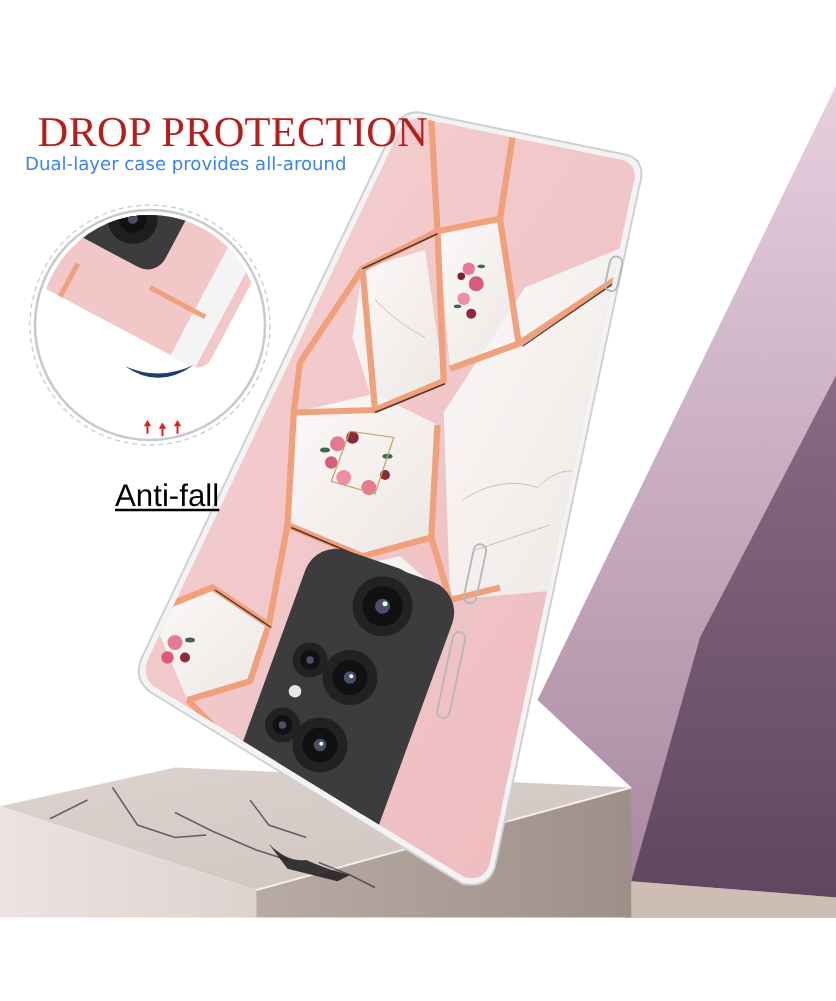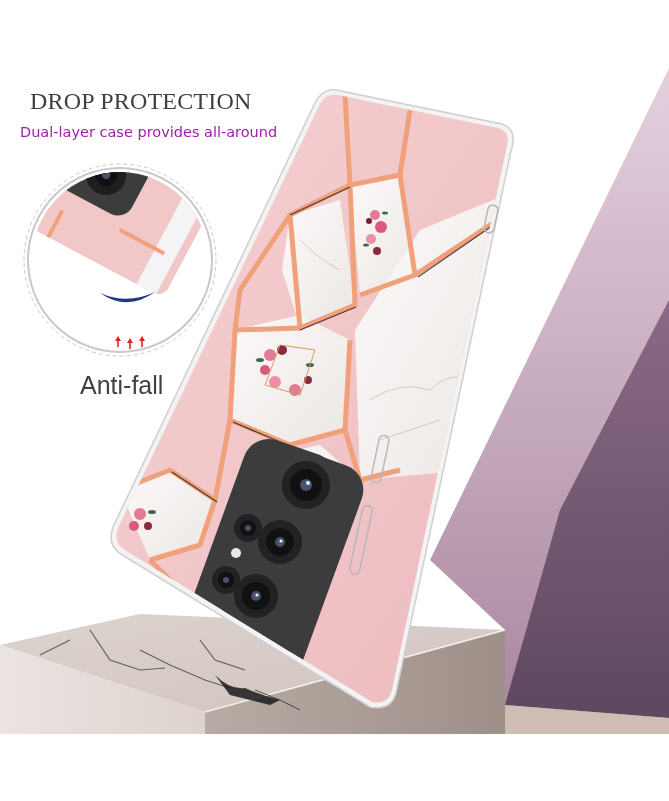--- a/index.html
+++ b/index.html
@@ -1,29 +1,29 @@
 <!DOCTYPE html>
 <html><head>
 <meta charset="utf-8">
 <style>
   html, body { margin:0; padding:0; background:#ffffff; }
   body { width:669px; height:801px; position:relative; overflow:hidden; font-family:"Liberation Sans", sans-serif; }
   .scene { position:absolute; left:0; top:0; width:669px; height:801px; }
   .headline {
     position:absolute; left:30px; top:88px; margin:0;
     font-family:"Liberation Serif", serif; font-weight:normal;
-    font-size:24px; letter-spacing:0.2px; color:#404040; white-space:nowrap;text-align:center;
+    font-size:34px; letter-spacing:0.2px; color:#b91c1c; white-space:nowrap;text-align:center;
   }
   .subtext {
     position:absolute; left:20px; top:124px; margin:0; width:280px;
-    font-family:"DejaVu Sans", sans-serif; font-size:14.5px; line-height:17px; color:#a21caf;
+    font-family:"DejaVu Sans", sans-serif; font-size:14.5px; line-height:17px; color:#3b82f6;
   }
   .anti-fall {
-    position:absolute; left:80px; top:371px; margin:0;
-    font-family:"Liberation Sans", sans-serif; font-size:25px; color:#404040;
+    position:absolute; left:80px; top:371px; margin:12px;
+    font-family:"Liberation Sans", sans-serif; font-size:25px; color:#000000;text-decoration:underline;
   }
 </style>
 </head>
 <body>
 
 <svg class="scene" viewBox="0 0 669 801" xmlns="http://www.w3.org/2000/svg">
   <defs>
     <linearGradient id="wallLight" x1="0" y1="0" x2="0" y2="1">
       <stop offset="0" stop-color="#e5d0de"></stop>
       <stop offset="1" stop-color="#a8869e"></stop>

